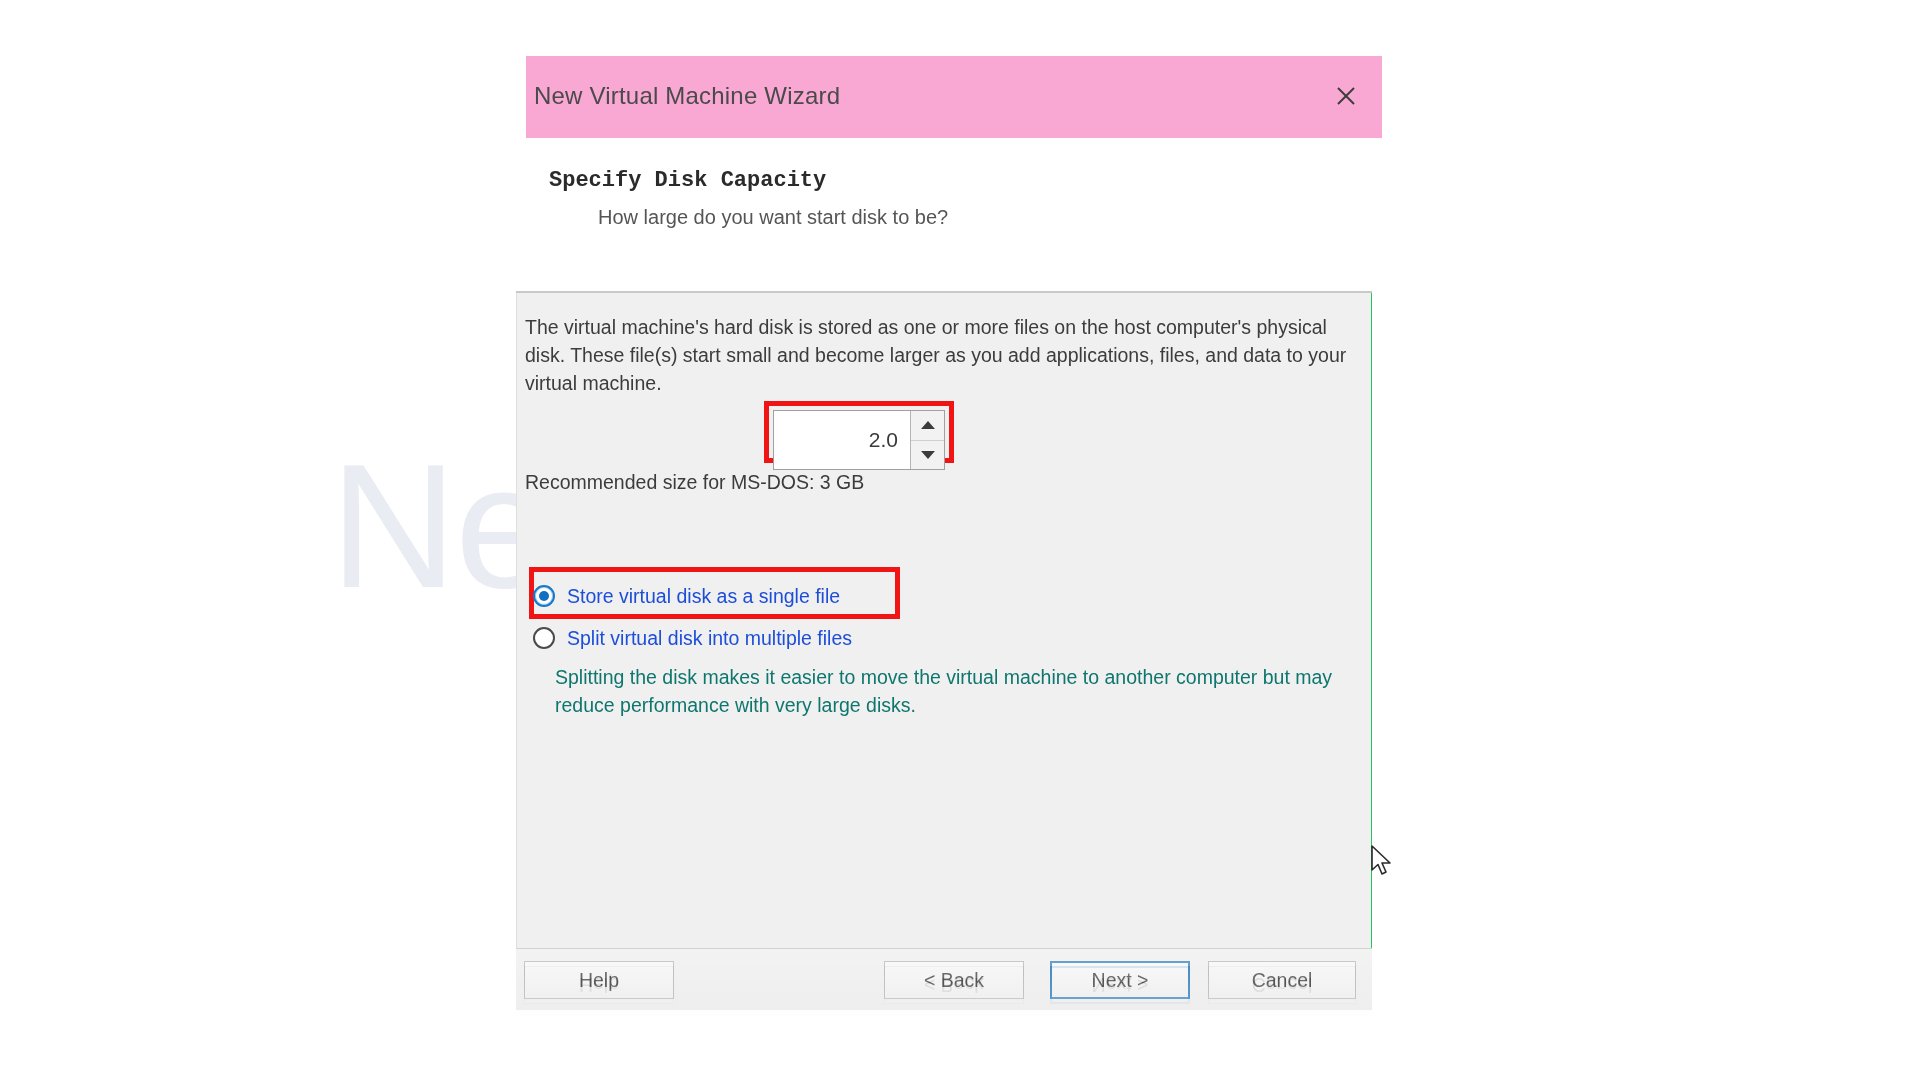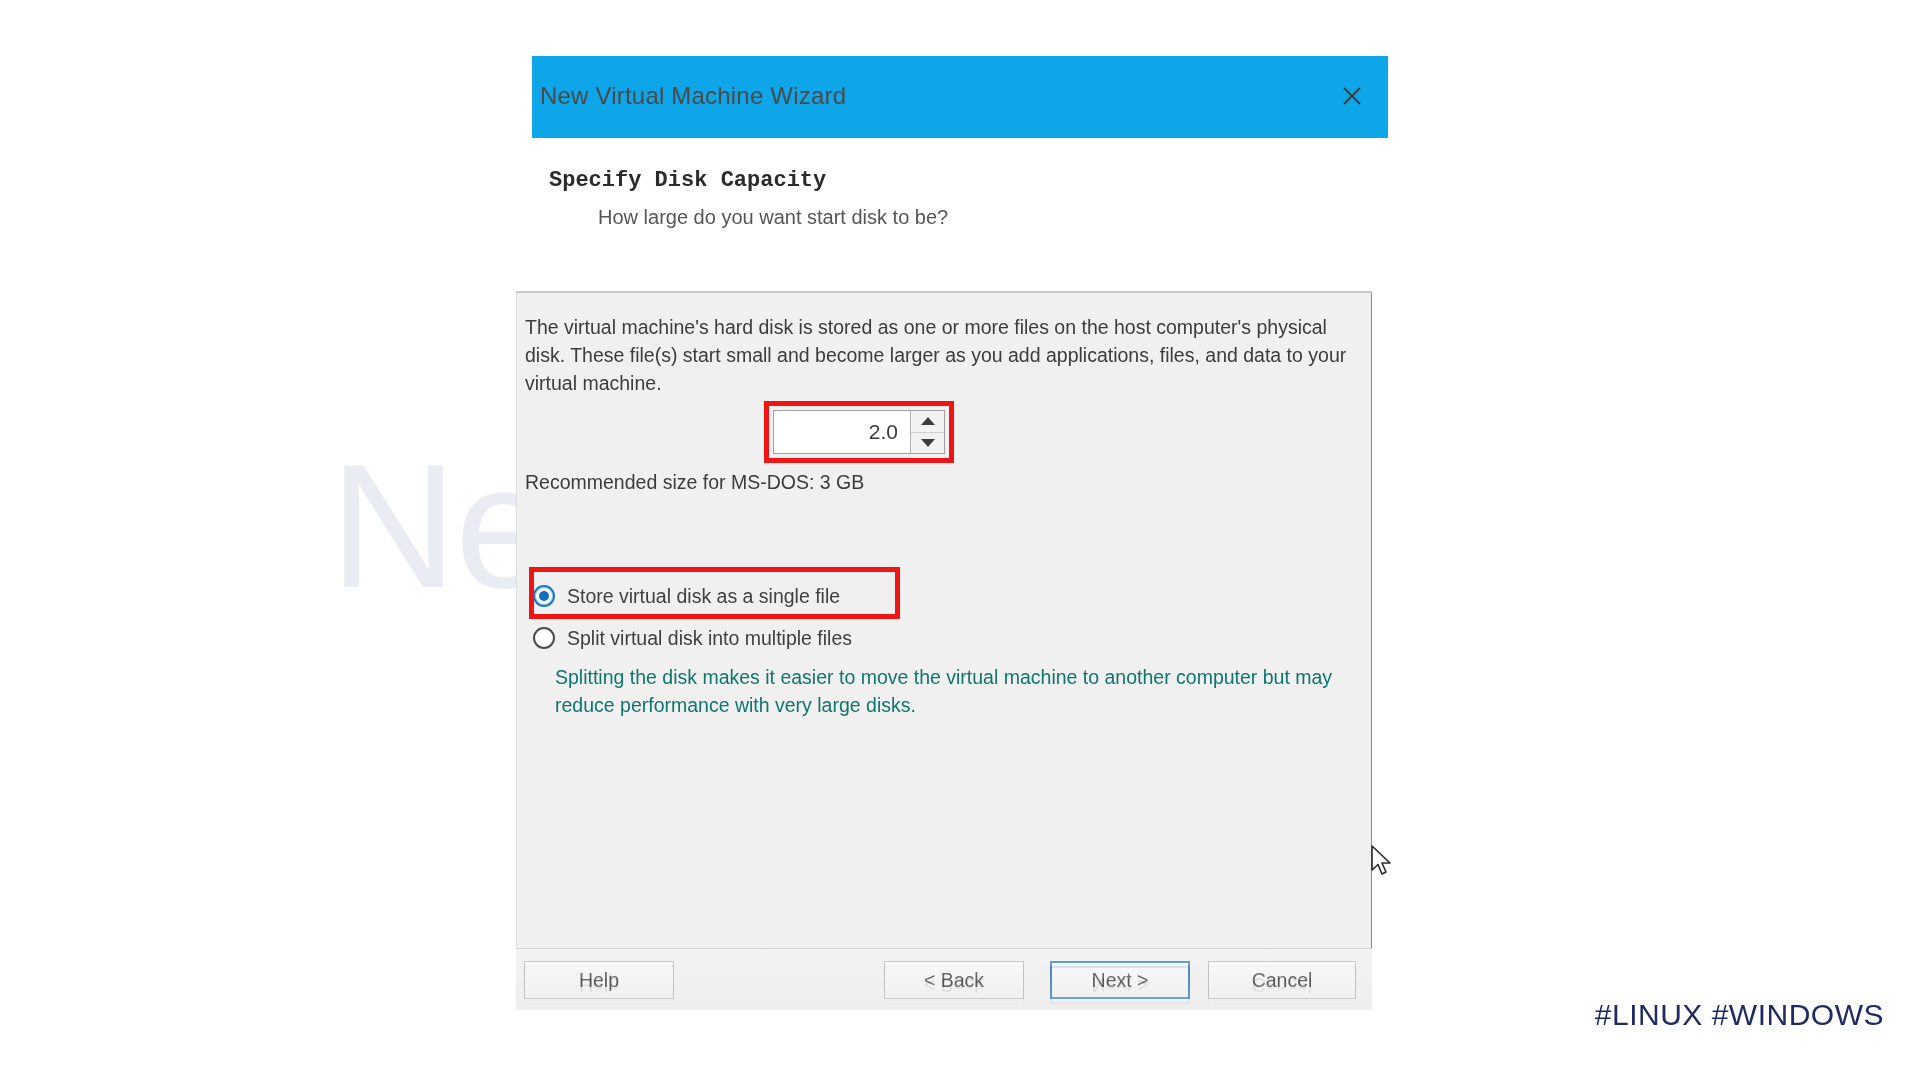--- a/index.html
+++ b/index.html
@@ -42,24 +42,24 @@
     left: 516px;
     top: 56px;
     width: 856px;
     height: 892px;
     background: #ffffff;
   }
 
   
   #titlebar {
     position: absolute;
-    left: 16px; top: 0;
+    left: 10px; top: 0;
     width: 856px;
     height: 82px;
-    background: #0ea5e9;
+    background: #f9a8d4;
   }
   #dialog-title {
     position: absolute;
     left: 8px;
     top: 26px;
     font-size: 24px;
     color: #4a4a4a;
     font-weight: 400;
     letter-spacing: 0.2px;
     white-space: nowrap;
@@ -151,21 +151,21 @@
     height: 62px;
     border: 5px solid #f01414;
     background: transparent;
   }
 
   #spinner {
     position: absolute;
     left: 256px;
     top: 117px;
     width: 172px;
-    height: 44px;
+    height: 60px;
     background: #ffffff;
     border: 1px solid #a0a0a0;
     display: flex;
     align-items: stretch;
   }
   #spinner-value {
     flex: 1;
     display: flex;
     align-items: center;
     justify-content: flex-end;
@@ -242,21 +242,21 @@
   .radio-mark.checked::after {
     content: "";
     position: absolute;
     left: 4px; top: 4px;
     width: 10px; height: 10px;
     border-radius: 50%;
     background: #1070c0;
   }
   .radio-label {
     font-size: 19.5px;
-    color: #404040;
+    color: #1d4ed8;
     white-space: nowrap;
   }
 
   
   #radio-highlight {
     position: absolute;
     left: 12px;
     top: 274px;
     width: 371px;
     height: 52px;
@@ -427,15 +427,14 @@
 
   <div id="reflection">
     <div id="reflection-inner">
       <div class="btn" id="btn-help">Help</div>
       <div class="btn" id="btn-back">&lt; Back</div>
       <div class="btn" id="btn-next">Next &gt;</div>
       <div class="btn" id="btn-cancel">Cancel</div>
     </div>
   </div>
 
-  <div id="hashtags">#LINUX #WINDOWS</div>
 
 </div>
 
 </body></html>

